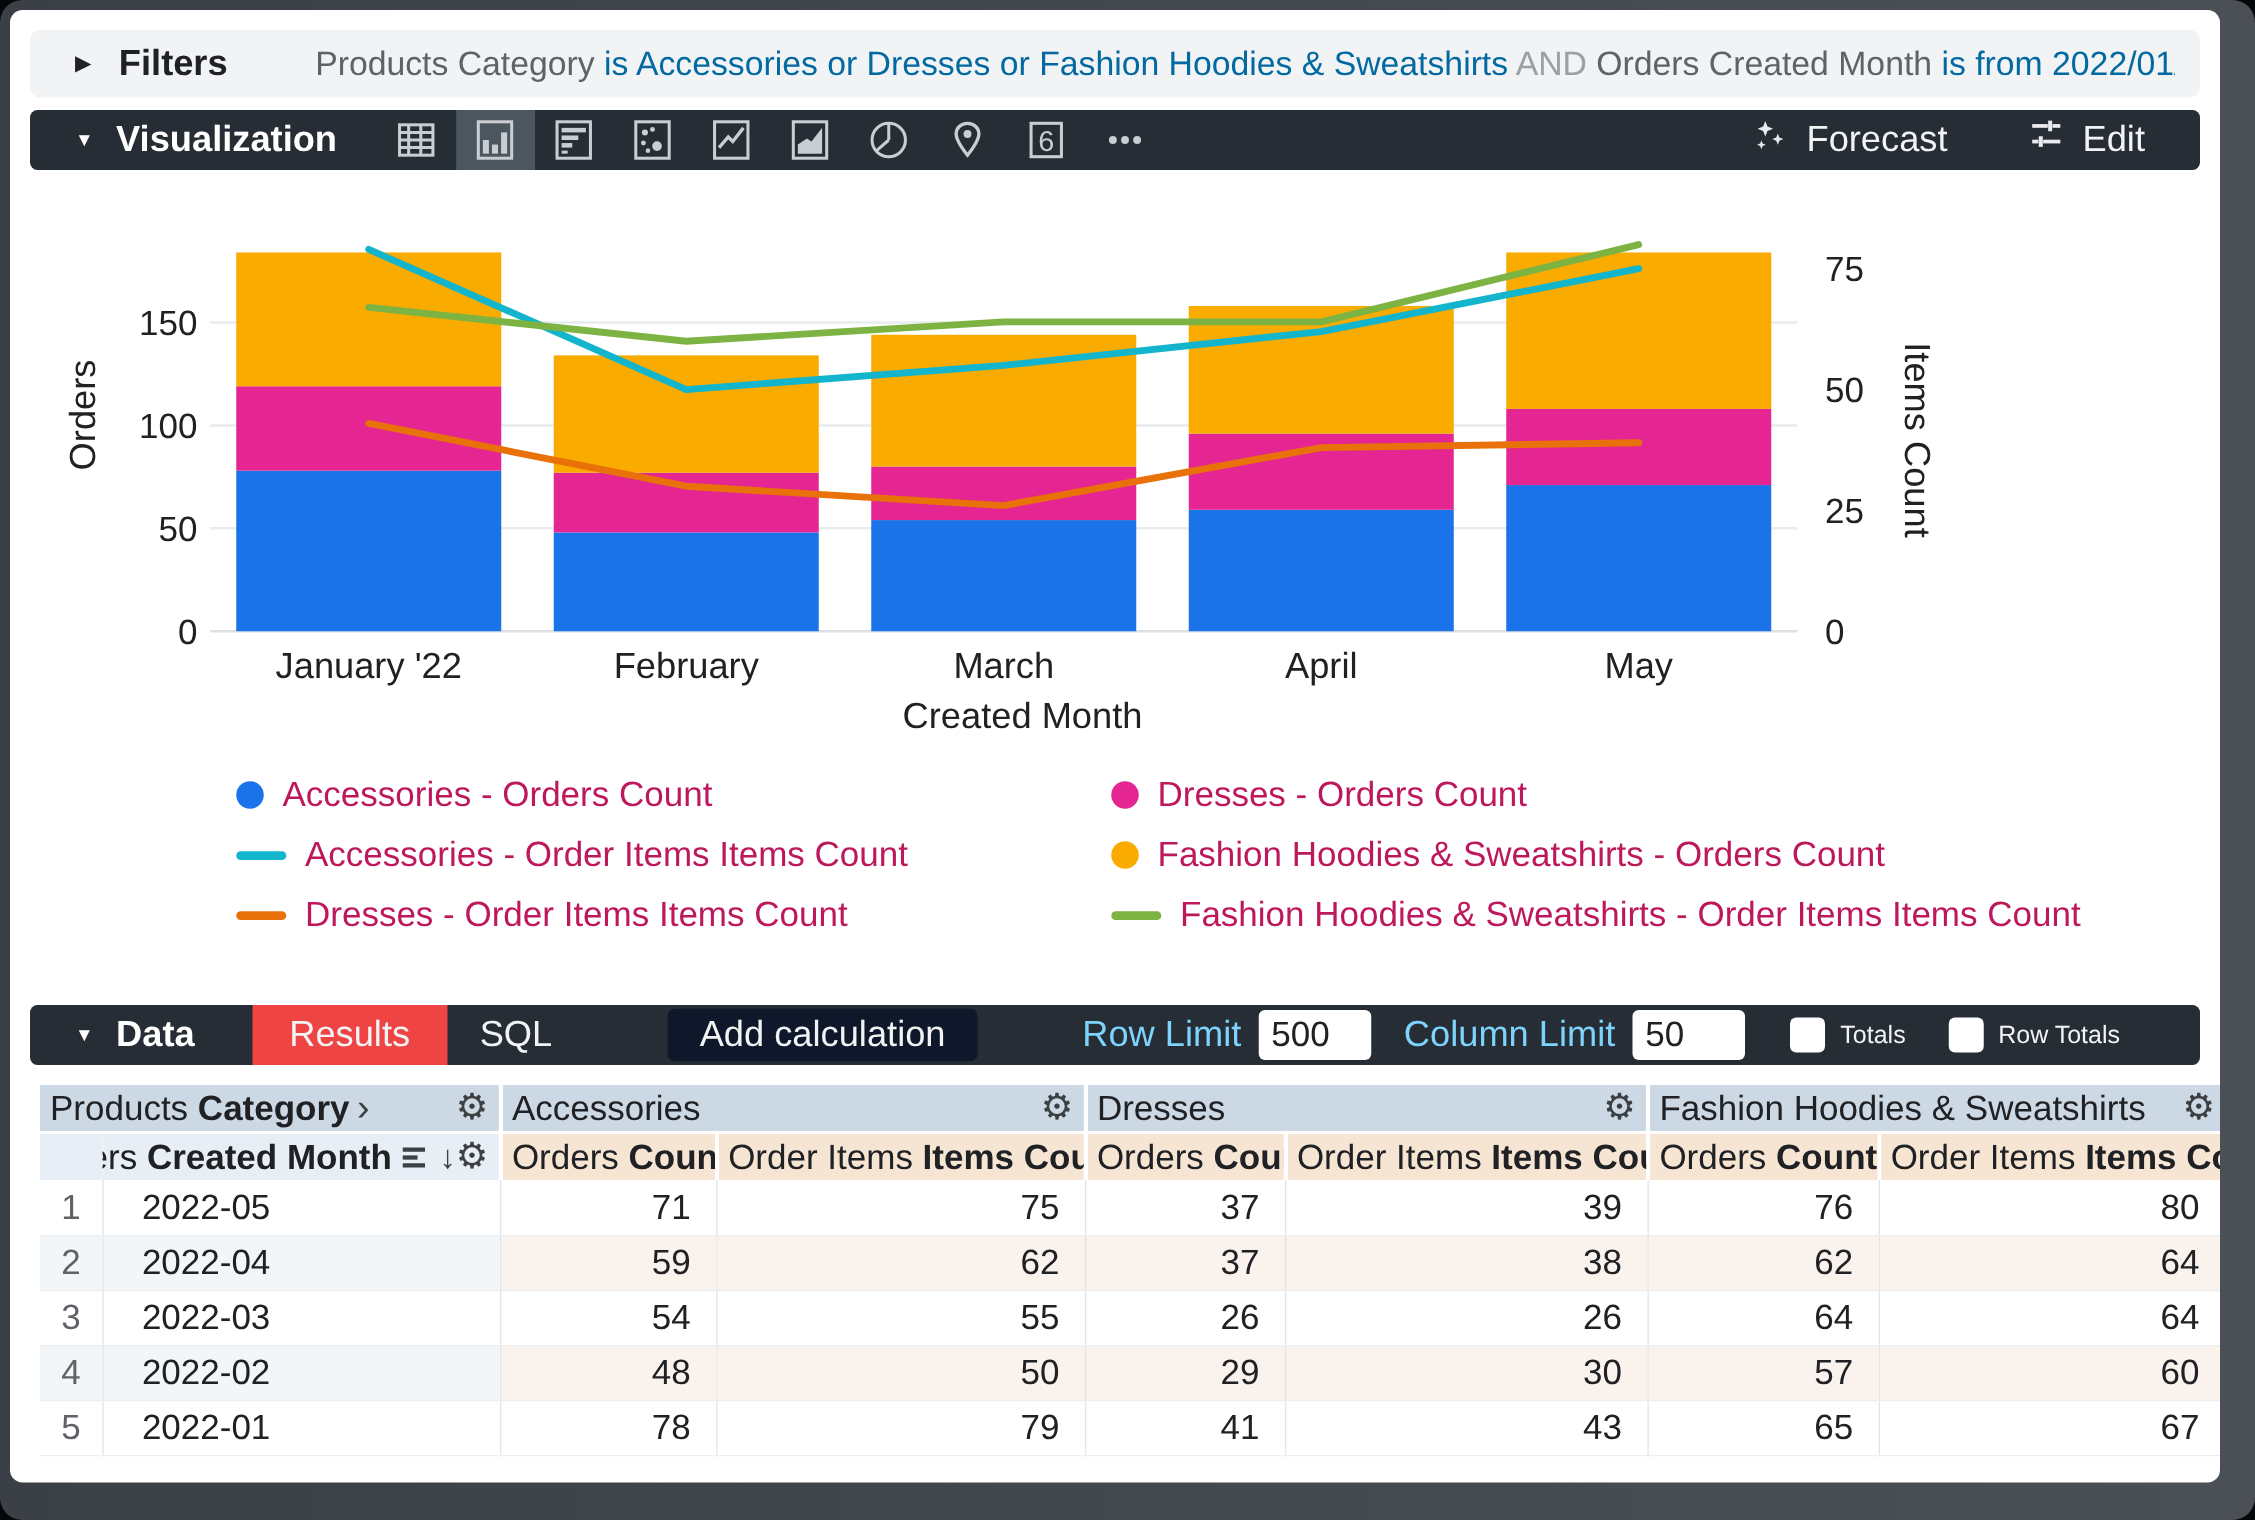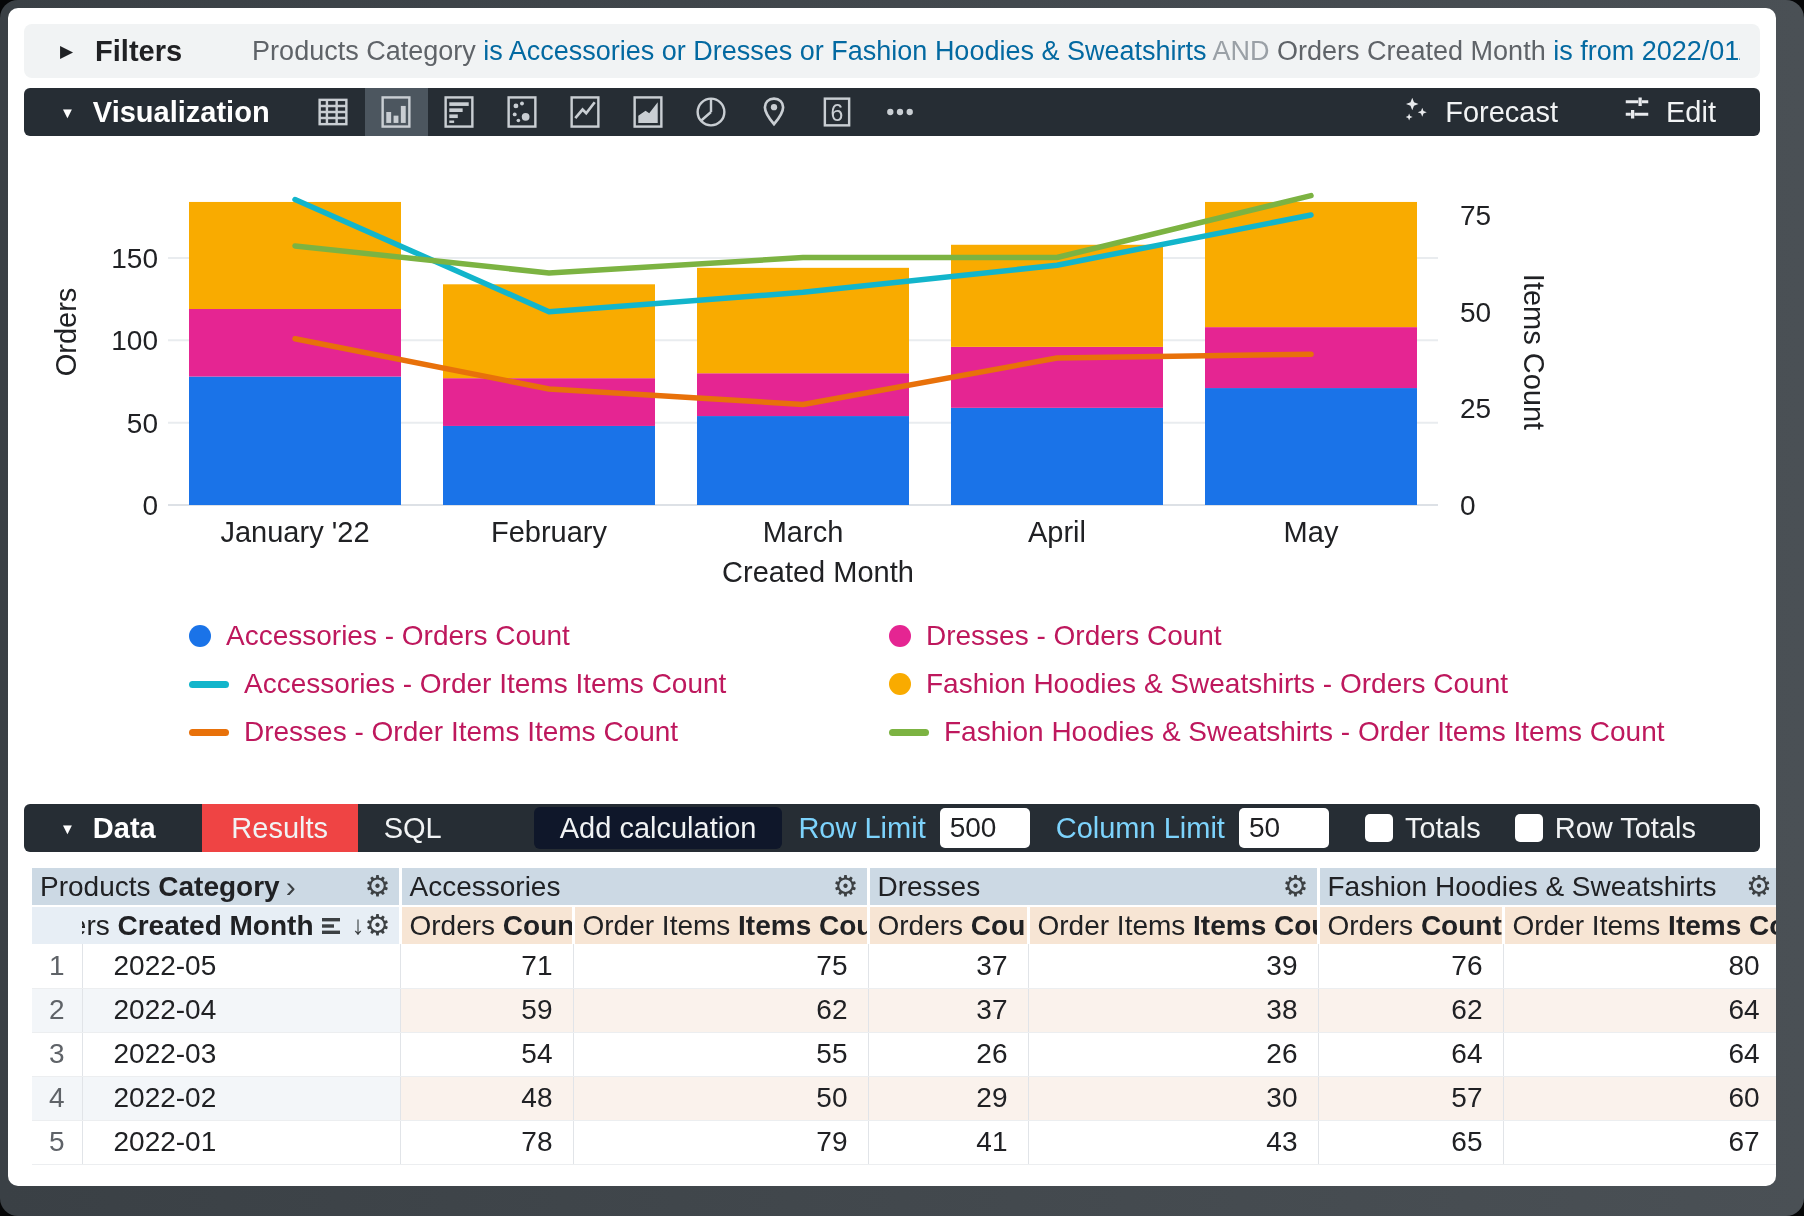--- a/index.html
+++ b/index.html
@@ -52,21 +52,21 @@
     margin-left:66px; height:42px; background:#0f172a; border-radius:6px; border:none;
     color:#f1f3f4; font-size:29px; padding:0 26px; font-family:inherit; cursor:pointer;
   }
   .data-right { margin-left:auto; display:flex; align-items:center; padding-right:40px; }
   .limit-label { font-size:29px; color:#7dd3fc; }
   .limit-input {
     width:90px; height:40px; border:none; border-radius:5px; background:#ffffff; color:#202124;
     font-size:28px; padding:0 10px; margin:0 26px 0 14px; font-family:inherit;
   }
   .cb { width:28px; height:28px; appearance:none; background:#ffffff; border-radius:5px; margin:0 12px 0 10px; cursor:pointer; }
-  .cb-label { font-size:29px; color:#f1f3f4; margin-right:24px; }
+  .cb-label { font-size:20px; color:#f1f3f4; margin-right:24px; }
   
   .table-wrap { margin:16px 16px 0 24px; }
   table { border-collapse:collapse; table-layout:fixed; width:1748px; font-size:28px; color:#202124; }
   th,td { overflow:hidden; white-space:nowrap; }
   th { font-weight:normal; text-align:left; height:38px; padding:0 8px; }
   .h-group { background:#ccd9e4; }
   .h-group th { border-bottom:2px solid #ffffff; }
   .h-group th + th { border-left:3px solid #ffffff; }
   .h-dim { background:#e7eef5; }
   .h-meas { background:#f7e5d4; border-left:3px solid #ffffff; }

